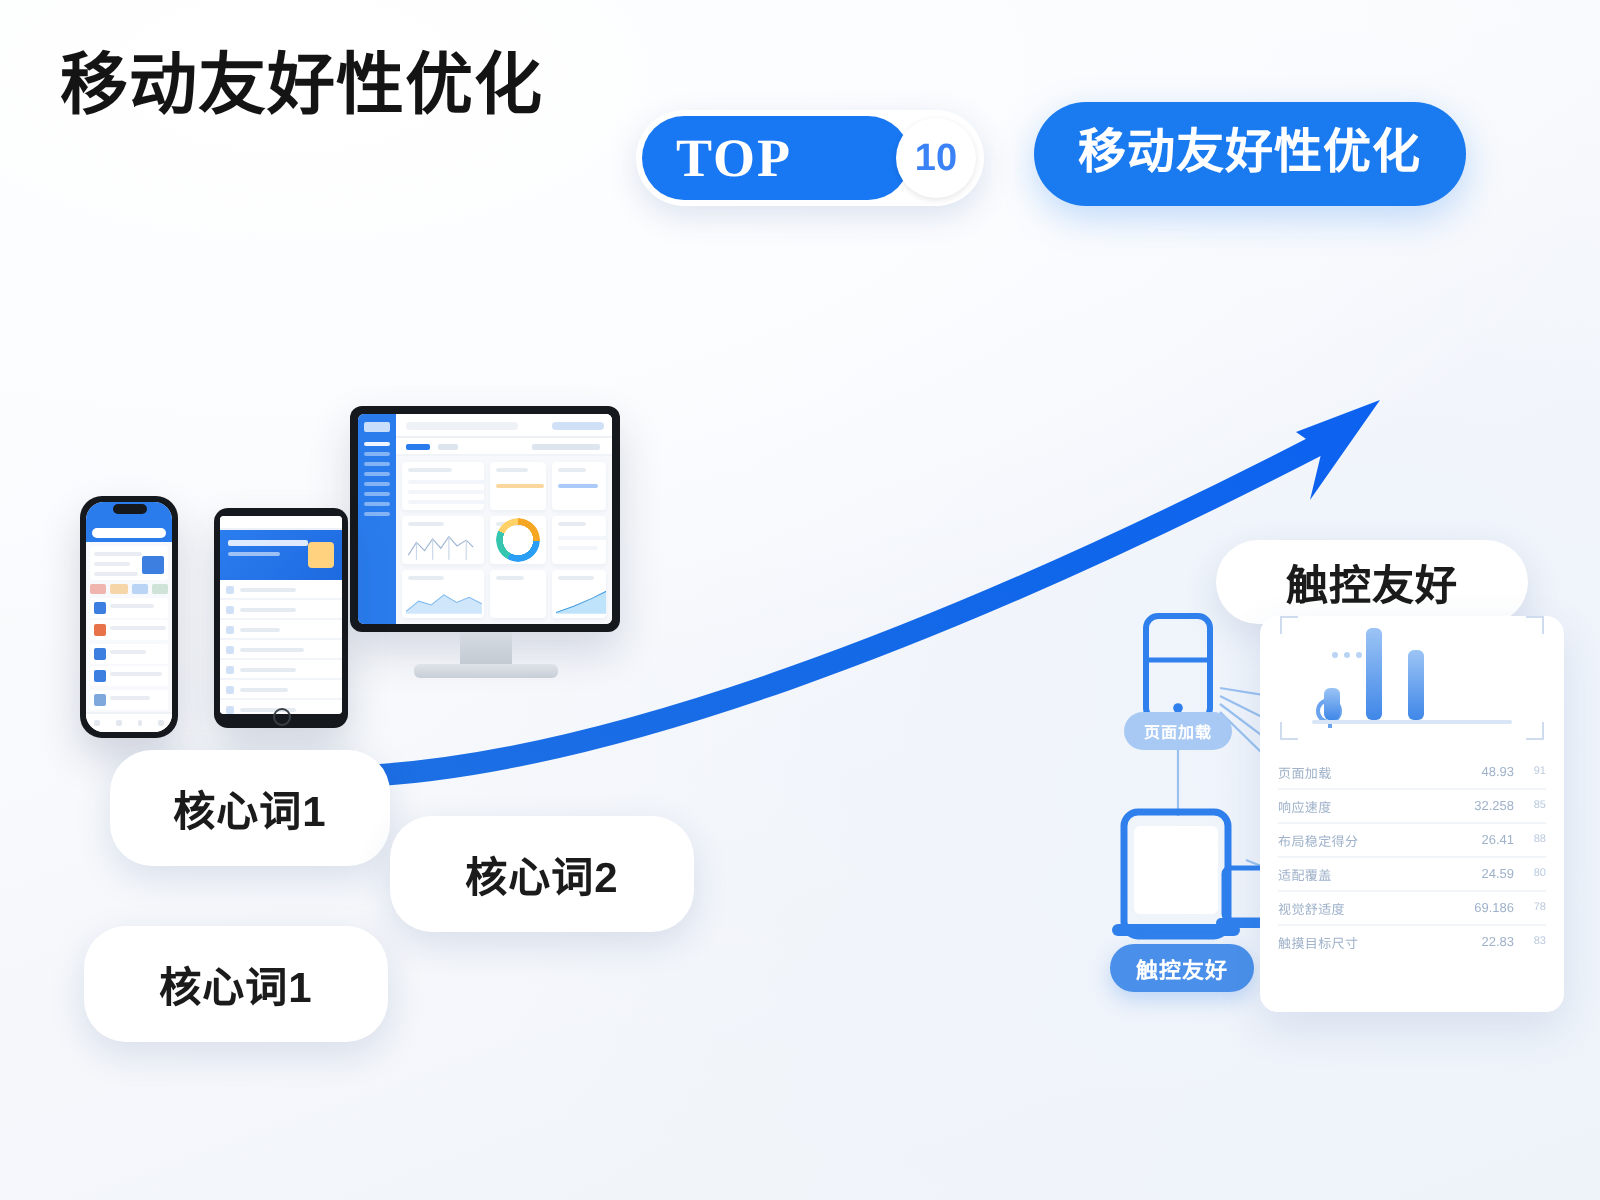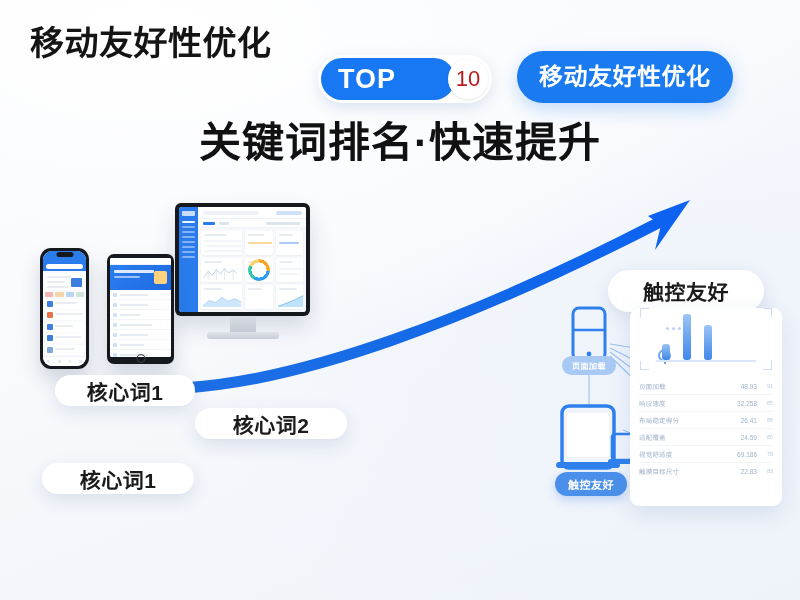--- a/index.html
+++ b/index.html
@@ -29,30 +29,30 @@
     box-shadow:0 5px 16px rgba(24,70,150,.14);
     display:flex;align-items:center;
   }
   .top-badge-inner{
     position:absolute;left:3px;top:3px;width:134px;height:42px;
     border-radius:22px;background:#1877f2;
     display:flex;align-items:center;
   }
   .top-badge-word{
     color:#ffffff;font-size:27px;font-weight:700;
-    letter-spacing:1px;margin-left:17px;line-height:1;
+    letter-spacing:1px;margin-left:17px;line-height:1;font-family:Liberation Serif, serif;
   }
   .top-badge-circle{
     position:absolute;right:4px;top:4px;width:40px;height:40px;
     border-radius:50%;background:#ffffff;
     display:flex;align-items:center;justify-content:center;
     box-shadow:0 1px 3px rgba(0,0,0,.10);
   }
   .top-badge-num{
-    color:#b91c1c;font-size:22px;font-weight:400;line-height:1;
+    color:#3b82f6;font-size:19px;font-weight:700;line-height:1;
   }
   .hdr-pill{
     position:absolute;left:517px;top:51px;
     height:52px;padding:0 22px;border-radius:27px;background:#1a7af0;
     display:flex;align-items:center;justify-content:center;
     box-shadow:0 6px 18px rgba(26,122,240,.26);
   }
   .hdr-pill span{
     color:#ffffff;font-size:24px;font-weight:700;letter-spacing:.5px;
     line-height:1;white-space:nowrap;
@@ -136,21 +136,21 @@
   .ph-chips i:nth-child(3){background:#b9d4f5;}
   .ph-chips i:nth-child(4){background:#cfe3d8;}
   .ph-row{height:10px;background:#fff;margin:1.5px 2px;border-radius:1px;position:relative;}
   .ph-row .sq{position:absolute;left:1.5px;top:2px;width:6px;height:6px;border-radius:1px;background:#3c7fe0;}
   .ph-row .t{position:absolute;left:10px;top:3px;height:2px;background:#e9edf3;border-radius:1px;}
   .ph-tabbar{position:absolute;left:0;right:0;bottom:0;height:9px;background:#fff;border-top:1px solid #eef1f6;display:flex;}
   .ph-tabbar i{flex:1;margin:3px 4px;height:3px;background:#e3e8ef;border-radius:1px;display:block;}
 
   
   .kw{
-    position:absolute;height:31px;border-radius:21px;background:#ffffff;
+    position:absolute;height:58px;border-radius:21px;background:#ffffff;
     display:flex;align-items:center;justify-content:center;
     box-shadow:0 6px 18px rgba(30,60,120,.13);
     font-size:21px;font-weight:700;color:#1b1b1b;letter-spacing:.5px;
   }
   .kw1{left:55px;top:375px;width:140px;}
   .kw2{left:195px;top:408px;width:152px;}
   .kw3{left:42px;top:463px;width:152px;}
   .kw-layout{left:370px;top:346px;width:152px;height:40px;border-radius:20px;}
 
   .touch-pill{
@@ -220,21 +220,20 @@
     </div>
     <div class="top-badge-circle">
       <span class="top-badge-num">10</span>
     </div>
   </div>
 
   <div class="hdr-pill">
     <span>移动友好性优化</span>
   </div>
 
-  <div class="hdr-title">关键词排名·快速提升</div>
 
   <svg class="arrow-svg" viewBox="0 0 800 600">
     <defs>
       <linearGradient id="arrGrad" x1="0" y1="1" x2="1" y2="0">
         <stop offset="0%" stop-color="#1d6fe4"></stop>
         <stop offset="55%" stop-color="#1268e8"></stop>
         <stop offset="100%" stop-color="#0d63ef"></stop>
       </linearGradient>
     </defs>
     <path d="M182 388 C 300 382, 470 320, 660 222" fill="none" stroke="url(#arrGrad)" stroke-width="11" stroke-linecap="round"></path>

